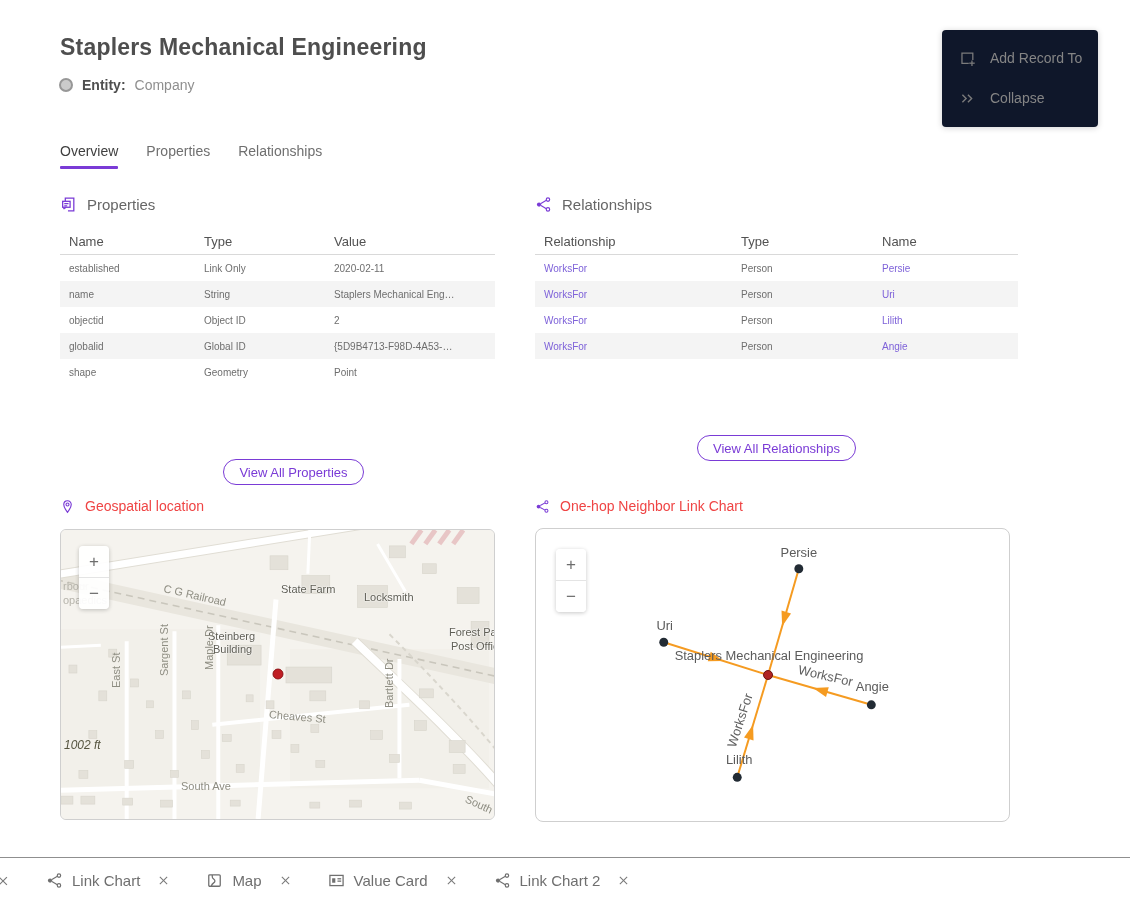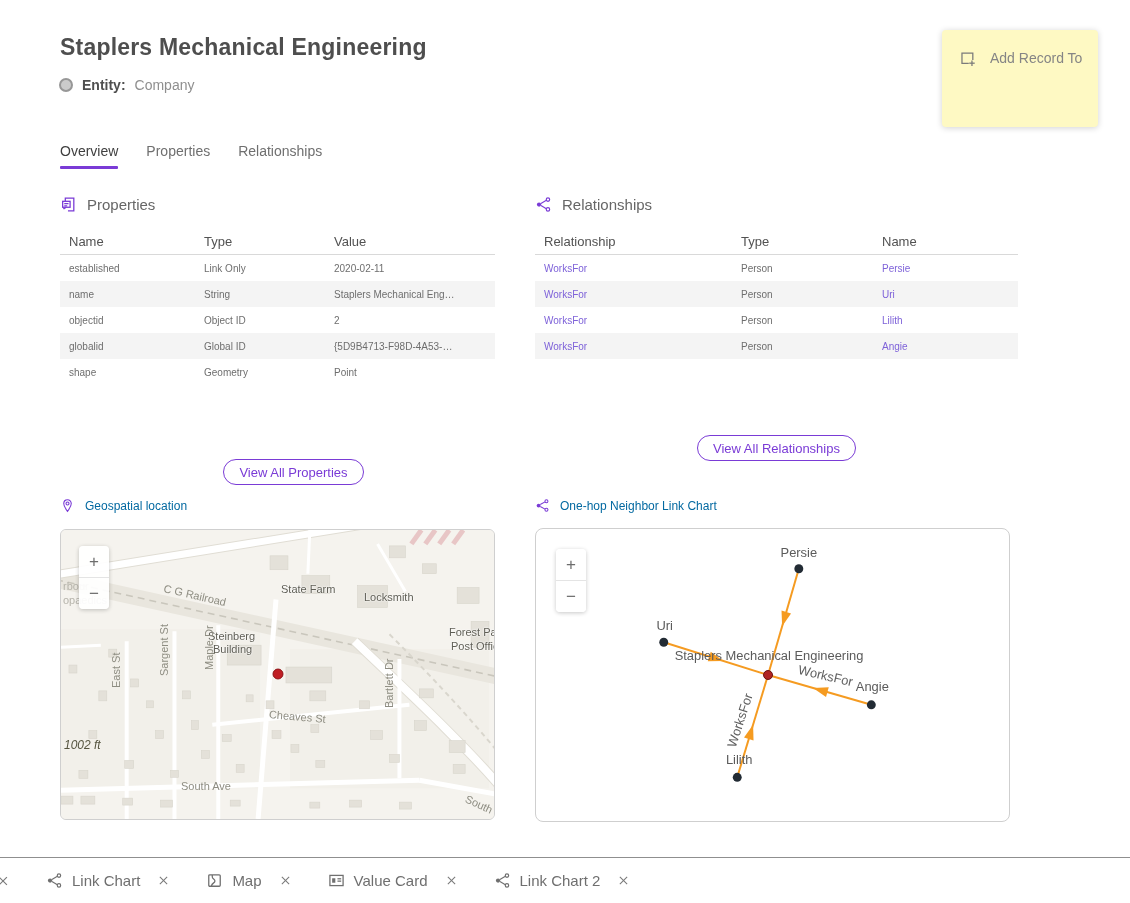--- a/index.html
+++ b/index.html
@@ -6,21 +6,21 @@
   html,body { background:#fff; }
   body { font-family:"Liberation Sans", sans-serif; width:1130px; height:903px; position:relative; overflow:hidden; color:#6b6b6b; }
 
   .page-title { position:absolute; left:60px; top:34px; font-size:23px; font-weight:700; color:#4e4e4e; letter-spacing:.2px; }
 
   .entity-row { position:absolute; left:59px; top:77px; display:flex; align-items:center; gap:9px; font-size:14px; }
   .entity-dot { width:14px; height:14px; border-radius:50%; background:#cbcbcb; border:2px solid #979797; }
   .entity-label { font-weight:700; color:#4f4f4f; }
   .entity-value { color:#8f8f8f; }
 
-  .menu-card { position:absolute; left:942px; top:30px; width:156px; height:97px; background:#fef9c3; border-radius:4px; box-shadow:0 1px 6px rgba(0,0,0,.18); padding:8px 0; }
+  .menu-card { position:absolute; left:942px; top:30px; width:156px; height:97px; background:#0f172a; border-radius:4px; box-shadow:0 1px 6px rgba(0,0,0,.18); padding:8px 0; }
   .menu-item { display:flex; align-items:center; gap:14px; height:40px; padding-left:17px; cursor:pointer; }
   .menu-item .mi-icon { width:17px; height:17px; color:#7b7b7b; flex:0 0 auto; }
   .menu-item .mi-label { font-size:14px; color:#858585; }
 
   .top-tabs { position:absolute; left:60px; top:143px; display:flex; gap:28px; }
   .top-tab { font-size:14px; color:#6f6f6f; padding-bottom:10px; position:relative; cursor:pointer; }
   .top-tab.active { color:#3f3f3f; }
   .top-tab.active::after { content:""; position:absolute; left:0; right:0; bottom:0; height:3px; background:var(--accent); border-radius:1px; }
 
   .section { position:absolute; top:196px; }
@@ -38,21 +38,21 @@
   .cell.link { color:var(--link); cursor:pointer; }
 
   .pill-btn-wrap { position:absolute; top:435px; display:flex; justify-content:center; }
   .pill-btn-wrap.left { left:76px; width:435px;margin-top:24px; }
   .pill-btn-wrap.right { left:535px; width:483px; }
   .pill-btn { font-family:inherit; background:#fff; border:1px solid var(--accent); color:var(--accent); font-size:13px; border-radius:13px; height:26px; padding:0 15px; cursor:pointer; }
 
   .subhead { position:absolute; top:498px; display:flex; align-items:center; gap:10px; }
   .subhead.left { left:60px; } .subhead.right { left:535px; }
   .subhead .sh-icon { width:15px; height:15px; color:var(--accent); }
-  .subhead .sh-label { font-size:12px; color:#0369a1; }
+  .subhead .sh-label { font-size:14px; color:#ef4444; }
 
   .map-card { position:absolute; left:60px; top:529px; width:435px; height:291px; border:1px solid #cfcfcf; border-radius:6px; overflow:hidden; background:#f5f3ee; }
   .chart-card { position:absolute; left:535px; top:528px; width:475px; height:294px; border:1px solid #cfcfcf; border-radius:8px; overflow:hidden; background:#fff; }
 
   .zoomctl { position:absolute; width:30px; background:rgba(255,255,255,.93); border-radius:4px; box-shadow:0 1px 4px rgba(0,0,0,.22); z-index:5; }
   .zoomctl .zbtn { width:30px; height:31px; display:flex; align-items:center; justify-content:center; font-size:17px; color:#6d6d6d; cursor:pointer; }
   .zoomctl .zdiv { height:1px; background:#e4e4e4; }
 
   .map-label { position:absolute; white-space:nowrap; }
   .map-label.road { font-size:11px; color:#8e8d82; }
@@ -85,20 +85,29 @@
 <div class="menu-card" id="menu-card">
     <div class="menu-item">
       <span class="mi-icon">
         <svg viewBox="0 0 16 16" fill="none" stroke="currentColor" stroke-width="1.2">
           <path d="M13 9.3 V3 H2.8 V12.6 H9.2"></path>
           <line x1="12.2" y1="9.8" x2="12.2" y2="15"></line>
           <line x1="9.6" y1="12.4" x2="14.8" y2="12.4"></line>
         </svg>
       </span>
       <span class="mi-label">Add Record To</span>
+    </div>
+    <div class="menu-item">
+      <span class="mi-icon">
+        <svg viewBox="0 0 16 16" fill="none" stroke="currentColor" stroke-width="1.3">
+          <path d="M3.2 4.5 L6.7 8 L3.2 11.5"></path>
+          <path d="M8.4 4.5 L11.9 8 L8.4 11.5"></path>
+        </svg>
+      </span>
+      <span class="mi-label">Collapse</span>
     </div>
   </div>
 
 <div class="top-tabs" id="top-tabs">
     <div class="top-tab active">Overview</div>
     <div class="top-tab">Properties</div>
     <div class="top-tab">Relationships</div>
   </div>
 
 <div class="section props">

